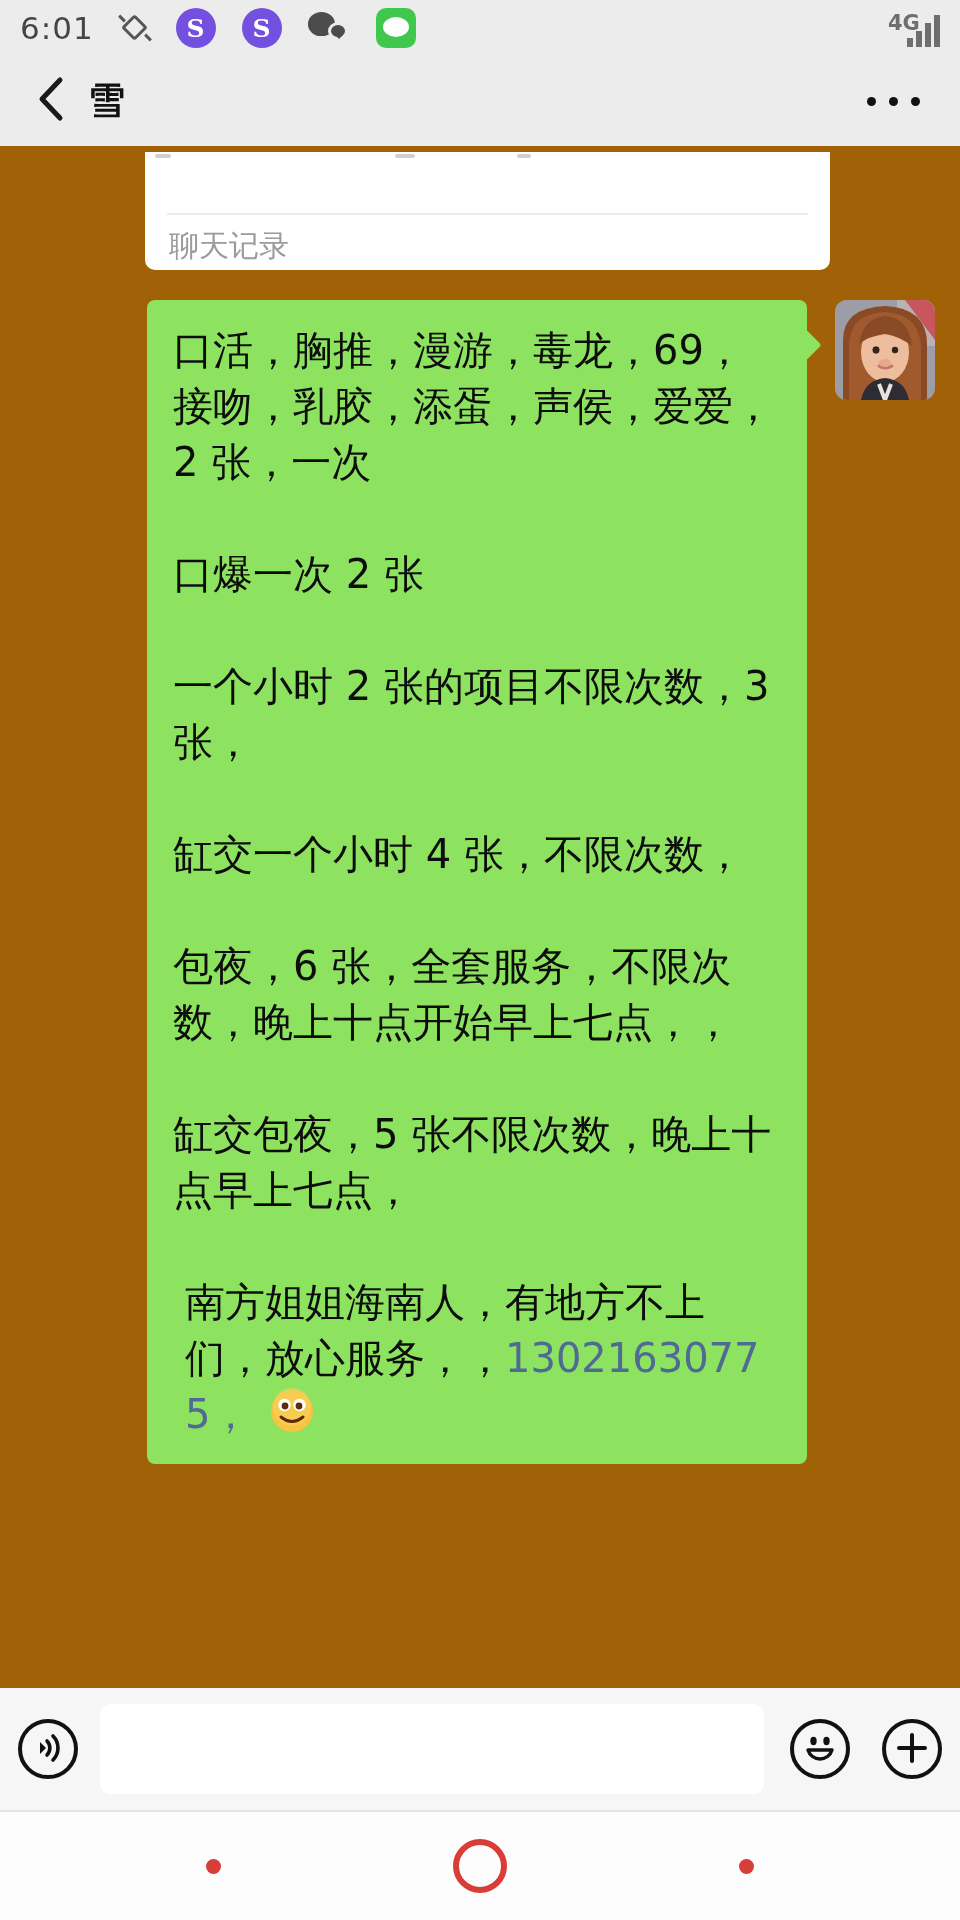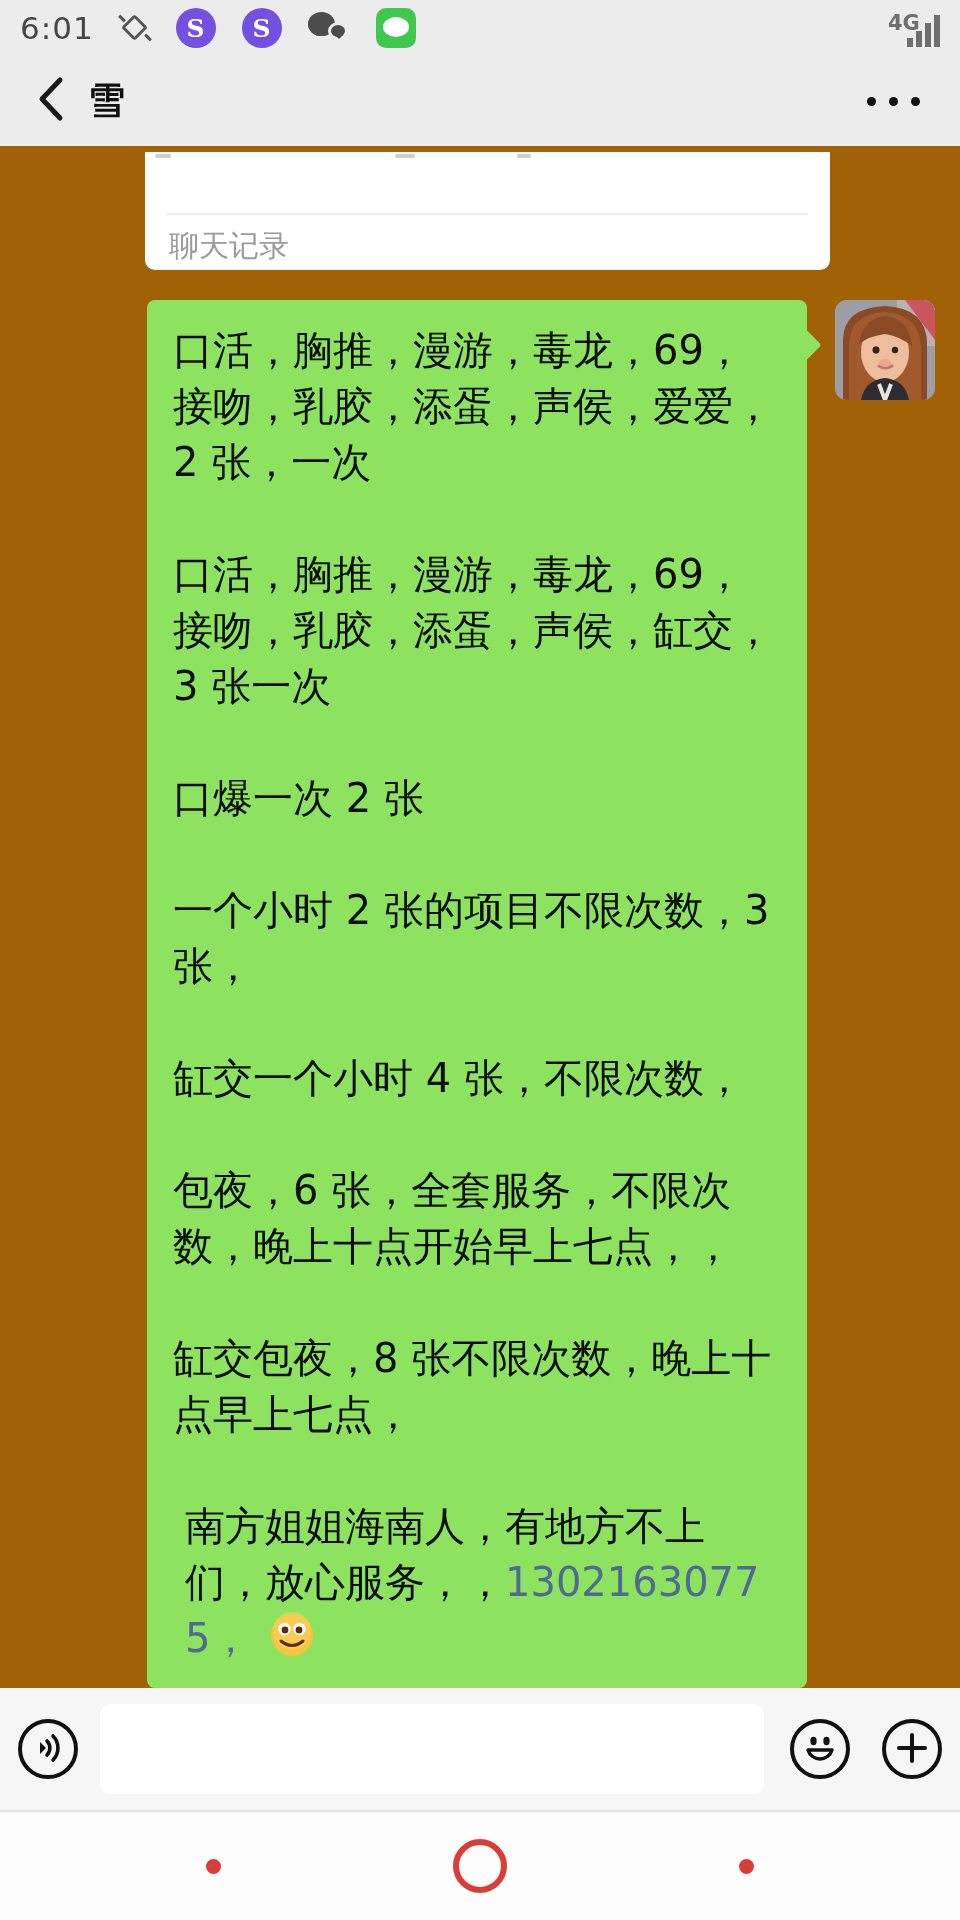--- a/index.html
+++ b/index.html
@@ -244,26 +244,25 @@
         <circle cx="60" cy="50" r="3.2" fill="#33241c"></circle>
         <path d="M44 66 Q50 70 57 66" fill="none" stroke="#c4766d" stroke-width="3" stroke-linecap="round"></path>
         <ellipse cx="50" cy="63" rx="6" ry="4" fill="#e8a88a"></ellipse>
         <path d="M26 100 Q30 80 50 78 Q70 80 74 100 Z" fill="#2c2c34"></path>
         <path d="M44 84 L50 100 L56 84" fill="none" stroke="#e9e3dd" stroke-width="4"></path>
       </svg>
     </div>
 
     <div class="bubble">
       <div class="msg-par">口活，胸推，漫游，毒龙，69，接吻，乳胶，添蛋，声侯，爱爱，2 张，一次</div>
-      <div class="msg-par">口活，胸推，漫游，毒龙，69，接吻，乳胶，添蛋，声侯，缸交，3 张一次</div>
       <div class="msg-par">口爆一次 2 张</div>
       <div class="msg-par">一个小时 2 张的项目不限次数，3 张，</div>
       <div class="msg-par">缸交一个小时 4 张，不限次数，</div>
       <div class="msg-par">包夜，6 张，全套服务，不限次数，晚上十点开始早上七点，，</div>
-      <div class="msg-par">缸交包夜，8 张不限次数，晚上十点早上七点，</div>
+      <div class="msg-par">缸交包夜，5 张不限次数，晚上十点早上七点，</div>
       <div class="msg-par">
         <span>南方姐姐海南人，有地方不上们，放心服务，，</span><span class="phone-link">13021630775</span><span class="after-phone">，</span>
         <span class="emoji">
           <svg viewBox="0 0 46 46" width="46" height="46">
             <circle cx="23" cy="23" r="21" fill="#f6c343"></circle>
             <circle cx="23" cy="19" r="19" fill="#f9d35c" opacity="0.55"></circle>
             <circle cx="15.5" cy="17" r="6.2" fill="#fff"></circle>
             <circle cx="30.5" cy="17" r="6.2" fill="#fff"></circle>
             <circle cx="16" cy="18" r="3.4" fill="#5d2b07"></circle>
             <circle cx="30" cy="18" r="3.4" fill="#5d2b07"></circle>

